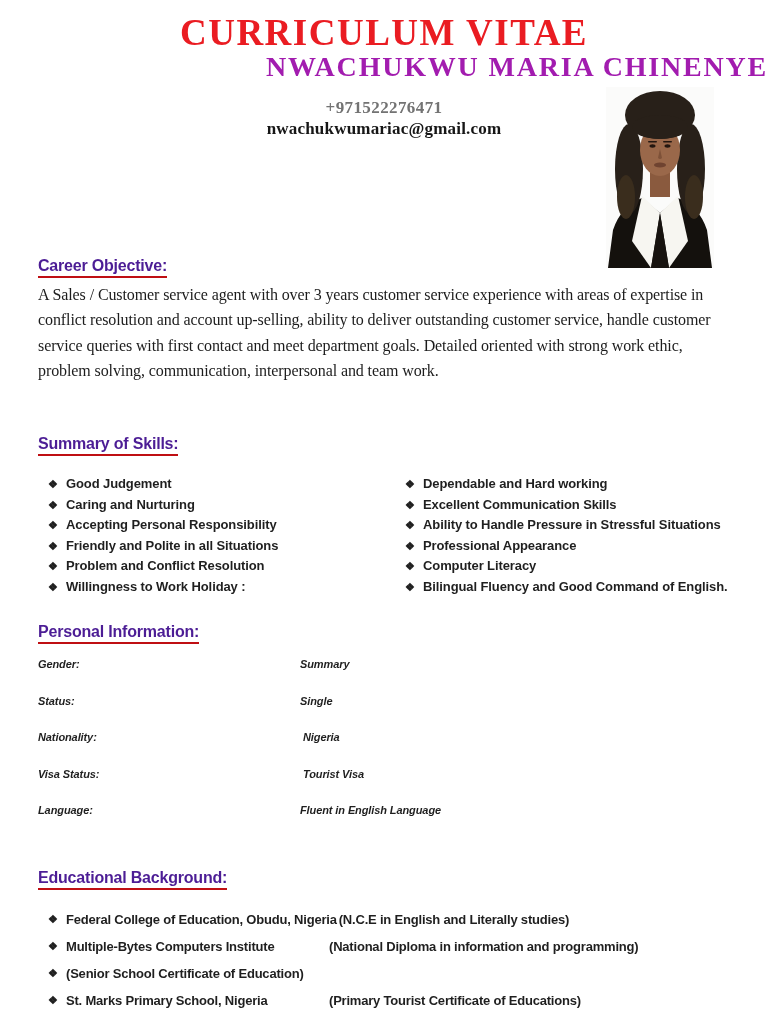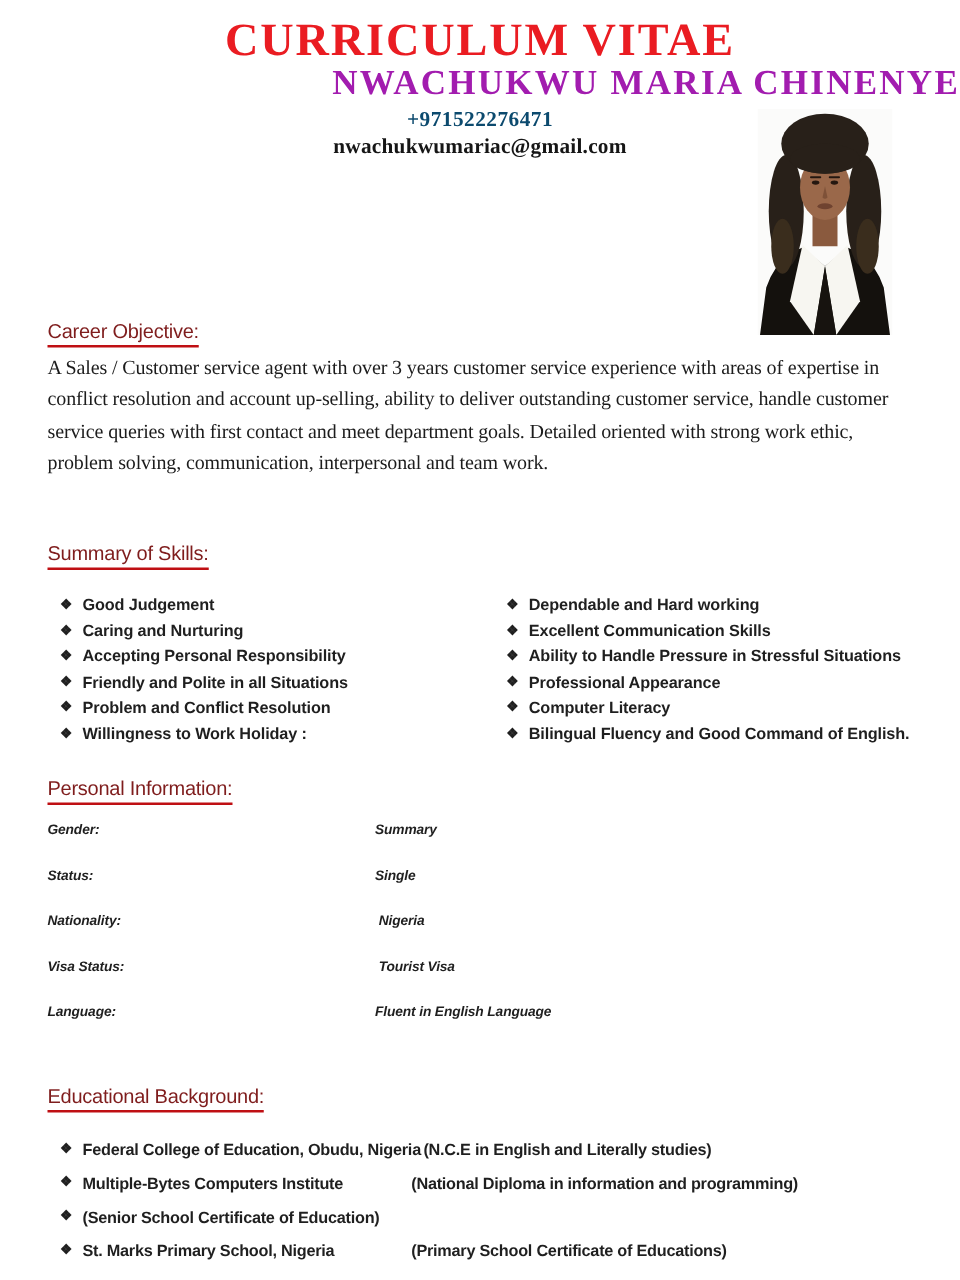--- a/index.html
+++ b/index.html
@@ -14,35 +14,35 @@
   .title {
     font-family:"Liberation Serif", serif; font-weight:bold; font-size:37px;
     color:#ea1c22; letter-spacing:1.5px; line-height:34px;
   }
   .name {
     font-family:"Liberation Serif", serif; font-weight:bold; font-size:28px;
     color:#a21caf; letter-spacing:1.8px; line-height:30px; margin-top:2px;text-align:right;
   }
   .phone {
     font-family:"Liberation Serif", serif; font-weight:bold; font-size:17px;
-    color:#0c4a6e; line-height:19px; margin-top:4px; letter-spacing:0.4px;
+    color:#737373; line-height:19px; margin-top:16px; letter-spacing:0.4px;
   }
   .email {
     font-family:"Liberation Serif", serif; font-weight:bold; font-size:17px;
     color:#161616; line-height:19px; margin-top:2px; letter-spacing:0.2px;
   }
 
   
   .photo { position:absolute; left:606px; top:87px; width:108px; height:181px; }
   .photo svg { display:block; width:100%; height:100%; }
 
   
   .section-heading {
-    display:inline-block; font-weight:normal; font-size:16px; letter-spacing:-0.2px;
-    color:#7f1d1d; border-bottom:2px solid #bf0f13; padding-bottom:1px; line-height:19px;
+    display:inline-block; font-weight:bold; font-size:16px; letter-spacing:-0.2px;
+    color:#4c1d95; border-bottom:2px solid #bf0f13; padding-bottom:1px; line-height:19px;
   }
 
   
   .career { position:absolute; top:256px; left:38px; width:700px; }
   .body-text {
     font-family:"Liberation Serif", serif; font-size:16px; line-height:25.4px;
     color:#1c1c1c; margin-top:4px; letter-spacing:-0.1px;
   }
 
   
@@ -215,18 +215,18 @@
           <span class="edu-school">Multiple-Bytes Computers Institute</span>
           <span class="edu-qual">(National Diploma in information and programming)</span>
         </div>
       <div class="edu-row">
           <span class="bullet">❖</span>
           <span class="edu-qual">(Senior School Certificate of Education)</span>
         </div>
       <div class="edu-row">
           <span class="bullet">❖</span>
           <span class="edu-school">St. Marks Primary School, Nigeria</span>
-          <span class="edu-qual">(Primary School Certificate of Educations)</span>
+          <span class="edu-qual">(Primary Tourist Certificate of Educations)</span>
         </div>
     </div>
   </section>
 
 </div>
 
 </body></html>

